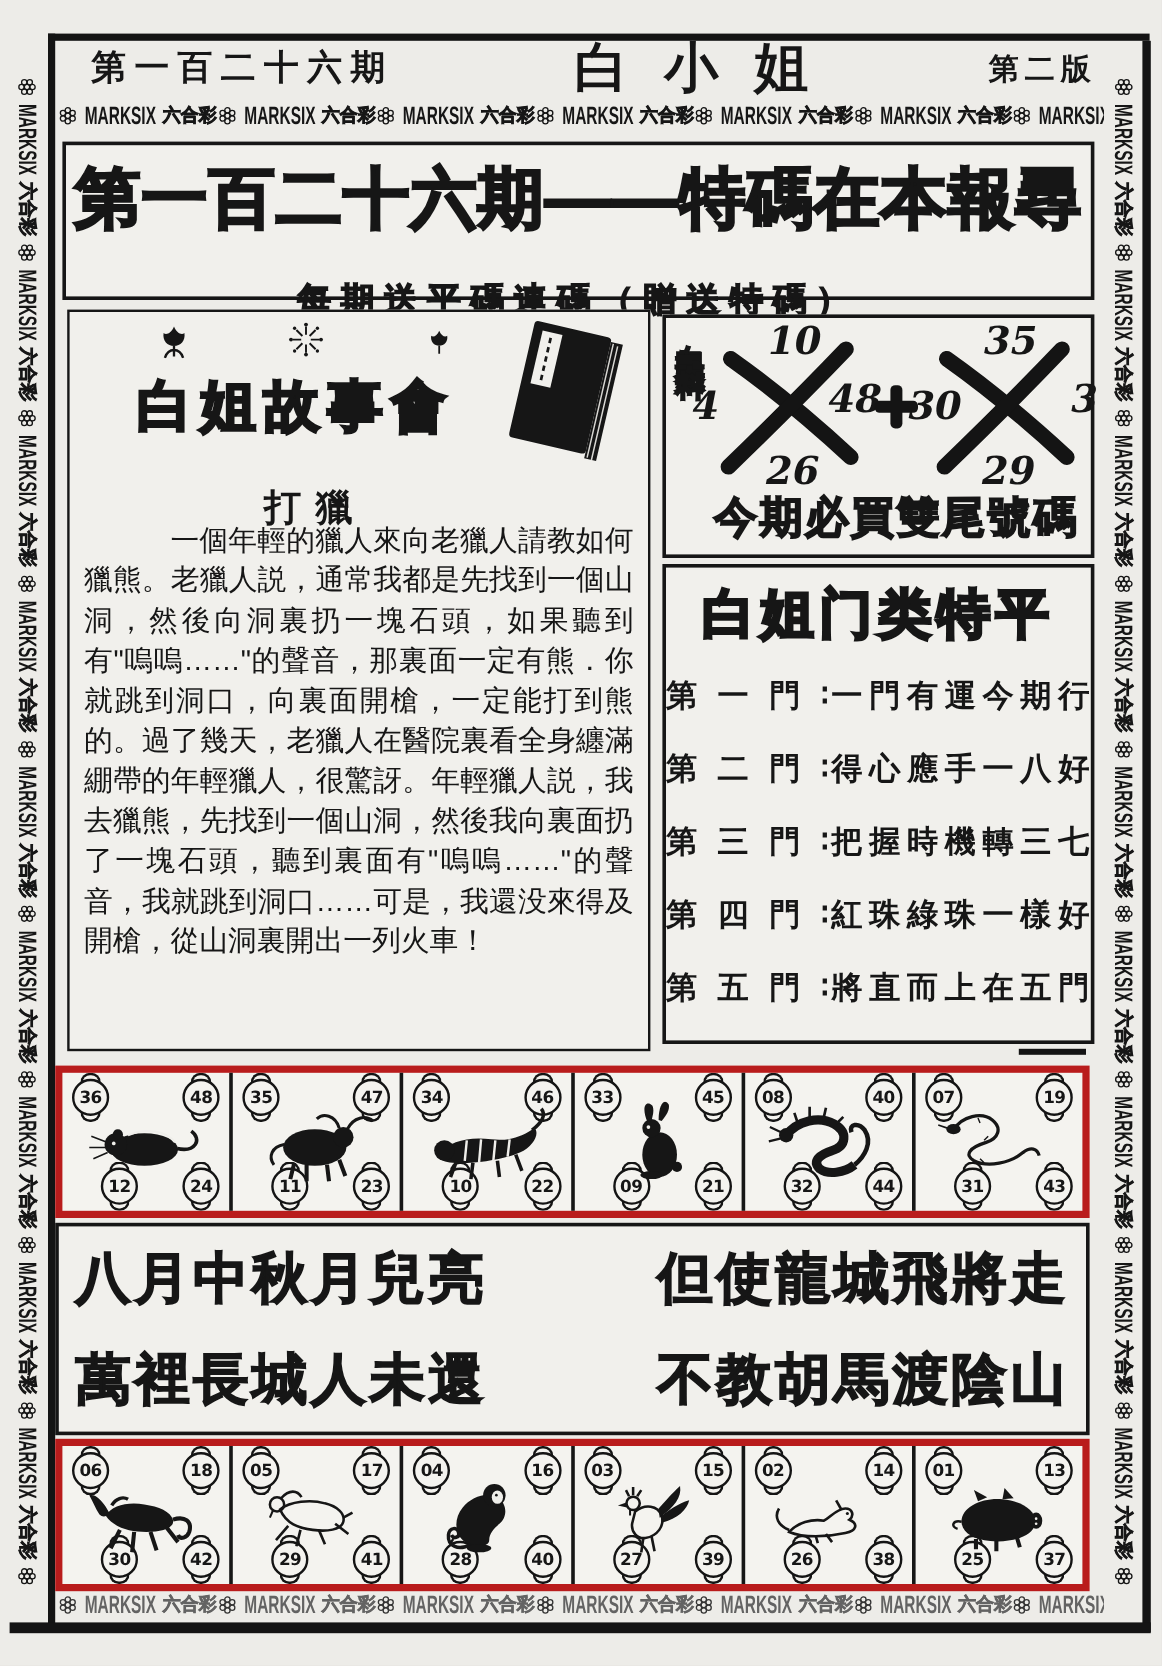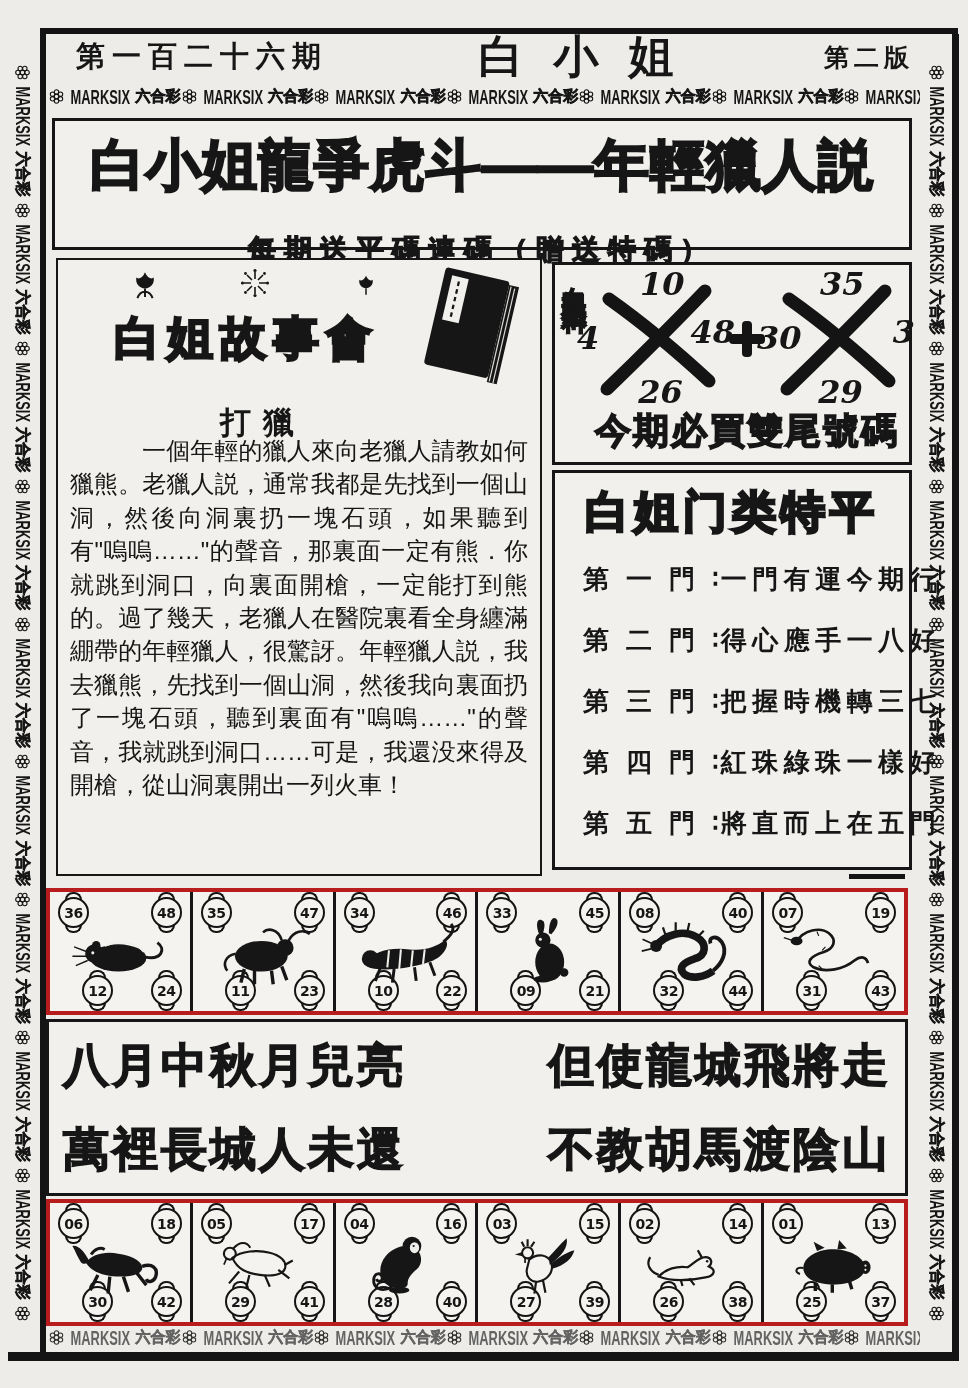--- a/index.html
+++ b/index.html
@@ -73,31 +73,31 @@
   .xn-left{left:-16px;top:44px;}
   .xn-right{right:-14px;top:38px;}
   .xn-bottom{bottom:-8px;left:50%;transform:translateX(-42%);}
   #plus-icon{position:relative;width:36px;height:36px;flex:0 0 auto;margin:0 6px;}
   #plus-icon::before{content:"";position:absolute;left:0;top:13px;width:36px;height:10px;background:#141414;border-radius:4px;}
   #plus-icon::after{content:"";position:absolute;left:13px;top:0;width:10px;height:36px;background:#141414;border-radius:4px;}
   #tips-slogan{margin-top:auto;text-align:center;font-size:36px;font-weight:900;letter-spacing:2px;
                -webkit-text-stroke:1.6px #161616;padding-bottom:4px;white-space:nowrap;}
 
   
-  #doors-panel{left:552px;top:470px;width:360px;height:400px;border-width:3px;padding:10px 28px;}
+  #doors-panel{left:552px;top:470px;width:360px;height:400px;border-width:3px;padding:10px 0;}
   #doors-title{text-align:center;font-size:44px;font-weight:900;letter-spacing:5px;
                -webkit-text-stroke:2.8px #161616;margin-bottom:20px;}
   .door-row{display:flex;align-items:baseline;font-size:26px;margin-bottom:26px;white-space:nowrap;}
   .door-no{font-family:"DejaVu Serif",serif;font-weight:700;letter-spacing:17px;}
   .door-sep{font-weight:700;margin:0 2px 0 0;}
   .door-tip{font-family:"DejaVu Serif",serif;font-weight:600;letter-spacing:5.5px;}
   #doors-dash{position:absolute;right:4px;bottom:-12px;width:56px;height:5px;background:#141414;}
 
   
-  .zgrid{position:absolute;left:46px;width:862px;height:127px;border:4px solid #b91c1c;
+  .zgrid{position:absolute;left:46px;width:862px;height:127px;border:6px solid #b91c1c;
          box-sizing:border-box;display:flex;background:#f4f3ef;}
   #grid-1{top:888px;}
   #grid-2{top:1199px;}
   .zcell{position:relative;flex:1;border-right:3px solid #161616;}
   .zcell:last-child{border-right:none;}
   .beast{position:absolute;left:50%;top:50%;transform:translate(-50%,-50%);width:102px;height:68px;}
   .badge{position:absolute;width:27px;height:27px;border:2.5px solid #141414;border-radius:50%;
          display:flex;align-items:center;justify-content:center;
          font:700 14px "DejaVu Sans",sans-serif;letter-spacing:-.5px;}
   .badge::before{content:"";position:absolute;top:-7px;left:5px;width:13px;height:6px;
@@ -568,21 +568,21 @@
           <circle cx="14.7" cy="7.3" r="2.6"></circle>
           <circle cx="14.7" cy="12.7" r="2.6"></circle>
           <circle cx="10" cy="15.4" r="2.6"></circle>
           <circle cx="5.3" cy="12.7" r="2.6"></circle>
           <circle cx="5.3" cy="7.3" r="2.6"></circle>
         </svg>
       </div>
   </div>
 
   <div class="panel" id="headline-box">
-    <div id="headline-main">白小姐龍爭虎斗——年輕獵人説</div>
+    <div id="headline-main">第一百二十六期——特碼在本報尋</div>
     <div id="headline-sub">每期送平碼連碼（贈送特碼）</div>
   </div>
 
   <div class="panel" id="story-panel">
     <div id="story-head">
       <svg class="deco" id="tulip-1" viewBox="0 0 24 27">
         <path d="M12,2 C10,7 6,9 4,7 C3,13 7,17 12,17 C17,17 21,13 20,7 C18,9 14,7 12,2 Z" fill="#161616"></path>
         <path d="M12,17 L12,25 M12,20 C8,20 6,23 5,26 M12,20 C16,20 18,23 19,26" stroke="#161616" stroke-width="1.8" fill="none"></path>
       </svg>
       <svg class="deco" id="sparkle-1" viewBox="0 0 34 34">

